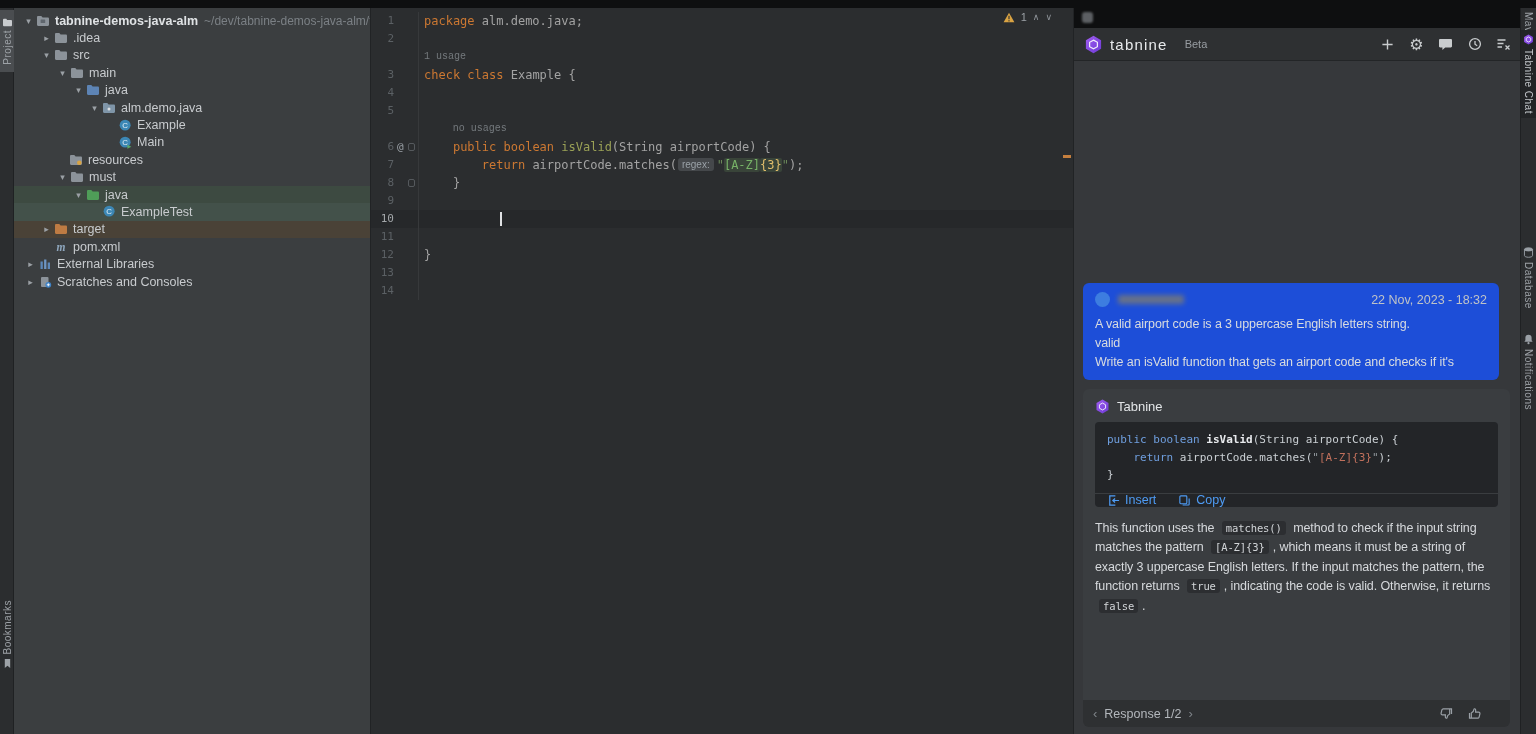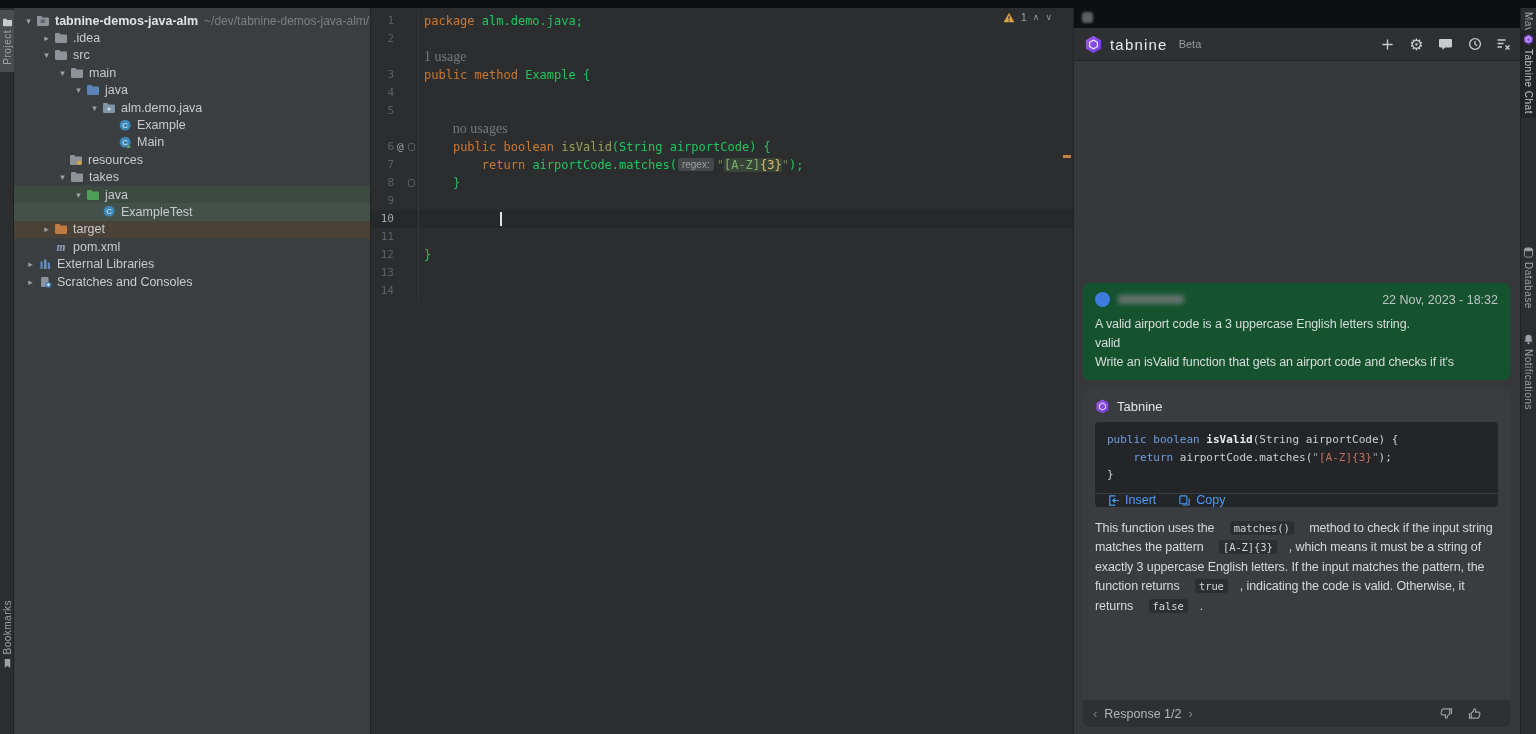--- a/index.html
+++ b/index.html
@@ -32,56 +32,56 @@
   #editor{position:absolute;top:8px;left:370px;width:703px;bottom:0;background:#2B2D2F;border-left:1px solid #212325;z-index:3}
   #erows{position:absolute;top:4px;left:0;right:0}
   .erow{display:flex;height:18px;line-height:18px;font-family:"DejaVu Sans Mono",monospace;font-size:12px;position:relative}
   .erow.current{background:#26282A}
   .lnum{width:30px;flex:none;text-align:right;padding-right:7px;box-sizing:border-box;color:#5b6064;font-size:11px}
   .erow.current .lnum{color:#a3a7aa}
   .gut{width:17px;flex:none;border-right:1px solid #37393B;position:relative;color:#8f949a;font-size:11px}
   .gut .at{position:absolute;left:-4px;top:0;font-size:11px;color:#9aa0a6}
   .fold{position:absolute;right:3px;top:5px;width:5px;height:6px;border:1px solid #55595d;border-radius:2px}
   .ecode{white-space:pre;padding-left:5px;color:#A9B7C6;position:relative}
-  .kw{color:#CC7832}.pl{color:#22c55e}.method{color:#9aa156}.str{color:#6A8759}
+  .kw{color:#CC7832}.pl{color:#a3a3a3}.method{color:#9aa156}.str{color:#6A8759}
   .rxg{color:#77b267;background:rgba(98,140,86,.25);border-radius:2px}
   .rxy{color:#e3bf6d;background:rgba(98,140,86,.25);border-radius:2px}
   .pchip{display:inline-block;background:#45484B;color:#9aa1a7;font-family:"Liberation Sans",sans-serif;font-size:10px;line-height:13px;border-radius:3px;padding:0 4px;margin:0 3px 0 1px;vertical-align:1px}
-  .hint{font-size:14px;color:#74797d;line-height:18px;font-family:Liberation Serif, serif}
+  .hint{font-size:10px;color:#74797d;line-height:18px;font-family:Liberation Mono, monospace}
   .caret-bar{position:absolute;left:81px;top:2px;width:2px;height:14px;background:#dfe1e3}
   .inspect{position:absolute;top:3px;right:22px;display:flex;align-items:center;gap:6px;color:#9ba0a5;font-size:11px;z-index:5}
   .inspect .ud{font-size:9px;color:#8f949a;cursor:pointer}
   .scroll-marker{position:absolute;right:3px;top:147px;width:8px;height:3px;background:#C57F3E}
 
   
   #chat-panel{position:absolute;top:8px;left:1073px;width:446px;bottom:0;background:#36383B;border-left:1px solid #212325;z-index:3}
   .chat-cap{position:absolute;top:0;left:0;right:0;height:20px;background:#0e0f10}
   .cap-dot{position:absolute;left:8px;top:4px;width:11px;height:11px;border-radius:3px;background:#5c5f63;filter:blur(1px)}
   .chat-header{position:absolute;top:20px;left:0;right:0;height:33px;background:#2E3032;border-bottom:1px solid #232527;display:flex;align-items:center;padding:0 8px 0 10px;box-sizing:border-box}
   .brand{color:#E8EAEC;font-size:15px;letter-spacing:1.2px;margin-left:7px}
-  .beta{color:#989da2;font-size:11px;margin-left:11px}
+  .beta{color:#989da2;font-size:11px;margin-left:17px}
   .hicons{margin-left:auto;display:flex;align-items:center;gap:12px}
   .hicon{width:17px;height:17px;display:inline-flex;align-items:center;justify-content:center;color:#c9ccce;cursor:pointer;font-size:15px}
   .chat-body{position:absolute;top:54px;left:0;right:0;bottom:0;background:#36383B}
-  .ucard{position:absolute;left:9px;right:10px;top:221px;height:97px;background:#14532d;border-radius:6px;padding:9px 12px;box-sizing:border-box}
+  .ucard{position:absolute;left:9px;right:21px;top:221px;height:97px;background:#1d4ed8;border-radius:6px;padding:9px 12px;box-sizing:border-box}
   .ucard-head{display:flex;align-items:center}
   .avatar{width:15px;height:15px;border-radius:50%;background:#3D7DE0;filter:blur(.5px)}
   .blur-name{width:66px;height:9px;margin-left:8px;background:#74787c;border-radius:2px;filter:blur(2.5px);opacity:.85}
   .tstamp{margin-left:auto;color:#bfc3c7;font-size:12.5px}
   .umsg{margin-top:8px;color:#d9dcdf;font-size:12.5px;line-height:19px;letter-spacing:-.1px}
   .rcard{position:absolute;left:9px;right:10px;top:327px;height:311px;background:#3A3D40;border-radius:6px 6px 0 0;padding:10px 12px 12px;box-sizing:border-box}
   .rhead{display:flex;align-items:center;gap:7px;color:#e2e5e7;font-size:13px}
   .rintro{margin-top:9px;color:#d6d9dc;font-size:12.5px;line-height:19px;letter-spacing:-.1px}
   .codeblock{margin-top:8px;background:#232528;border-radius:4px;overflow:hidden}
   .cb-code{padding:9px 12px;font-family:"DejaVu Sans Mono",monospace;font-size:11px;line-height:17.5px;white-space:pre}
   .ck{color:#6F9FDF}.cf{color:#E8EAED;font-weight:bold}.cp{color:#CBD0D4}.cq{color:#90979C}.cr{color:#C0705C}
   .cb-actions{display:flex;gap:22px;border-top:1px solid #3A3D40;padding:0 12px;height:14px;box-sizing:border-box}
   .action{display:flex;align-items:center;gap:5px;color:#4E9CF5;font-size:12.5px;cursor:pointer}
   .rexpl{margin-top:12px;color:#d6d9dc;font-size:12.5px;line-height:19.5px;letter-spacing:-.1px}
-  .ichip{font-family:"DejaVu Sans Mono",monospace;font-size:10.5px;background:#2C2E31;border-radius:3px;padding:1px 4px;color:#d2d5d8;margin:0 12px}
+  .ichip{font-family:"DejaVu Sans Mono",monospace;font-size:10.5px;background:#2C2E31;border-radius:3px;padding:1px 4px;color:#d2d5d8;margin:0 4px}
   .rfooter{position:absolute;left:9px;right:10px;top:638px;height:27px;background:#2E3032;border-radius:0 0 6px 6px;display:flex;align-items:center;padding:0 10px;box-sizing:border-box}
   .pager{display:flex;align-items:center;gap:7px;color:#b3b7bc;font-size:12.5px}
   .pchev{color:#7e8388;font-size:13px;cursor:pointer}
   .thumbs{margin-left:auto;display:flex;gap:13px;margin-right:18px}
   .thumb{cursor:pointer}
 
   
   #right-strip{position:absolute;top:8px;right:0;bottom:0;width:15px;background:#2B2D2F;border-left:1px solid #1f2123;z-index:4}
   .rbtn{position:absolute;left:0;width:15px;display:flex;flex-direction:column;align-items:center;gap:4px;color:#9da2a7;font-size:10px;cursor:pointer;padding:4px 0}
   .rbtn.sel{background:#222426;color:#c3c7cb}
@@ -211,21 +211,21 @@
           </span>
       <span class="tlabel">resources</span>
     </div>
         <div class="trow" style="padding-left:42px">
       <span class="chev">▾</span>
       <span class="ticon">
             <svg width="14" height="12" viewBox="0 0 14 12">
               <path d="M1 2.2C1 1.5 1.5 1 2.2 1h3.1l1.3 1.6h5.2c.7 0 1.2.5 1.2 1.2v6c0 .7-.5 1.2-1.2 1.2H2.2C1.5 11 1 10.5 1 9.8z" fill="#8C939A"></path>
             </svg>
           </span>
-      <span class="tlabel">takes</span>
+      <span class="tlabel">must</span>
     </div>
         <div class="trow hl-green" style="padding-left:58px">
       <span class="chev">▾</span>
       <span class="ticon">
             <svg width="14" height="12" viewBox="0 0 14 12">
               <path d="M1 2.2C1 1.5 1.5 1 2.2 1h3.1l1.3 1.6h5.2c.7 0 1.2.5 1.2 1.2v6c0 .7-.5 1.2-1.2 1.2H2.2C1.5 11 1 10.5 1 9.8z" fill="#4F9E58"></path>
             </svg>
           </span>
       <span class="tlabel">java</span>
     </div>
@@ -293,21 +293,21 @@
       <span class="ecode"></span>
     </div>
         <div class="erow">
         <span class="lnum"></span>
           <span class="gut"></span>
         <span class="hint" style="padding-left:5px">1 usage</span>
       </div>
         <div class="erow">
       <span class="lnum">3</span>
       <span class="gut"></span>
-      <span class="ecode"><span class="kw">public method </span><span class="pl">Example {</span></span>
+      <span class="ecode"><span class="kw">check class </span><span class="pl">Example {</span></span>
     </div>
         <div class="erow">
       <span class="lnum">4</span>
       <span class="gut"></span>
       <span class="ecode"></span>
     </div>
         <div class="erow">
       <span class="lnum">5</span>
       <span class="gut"></span>
       <span class="ecode"></span>

